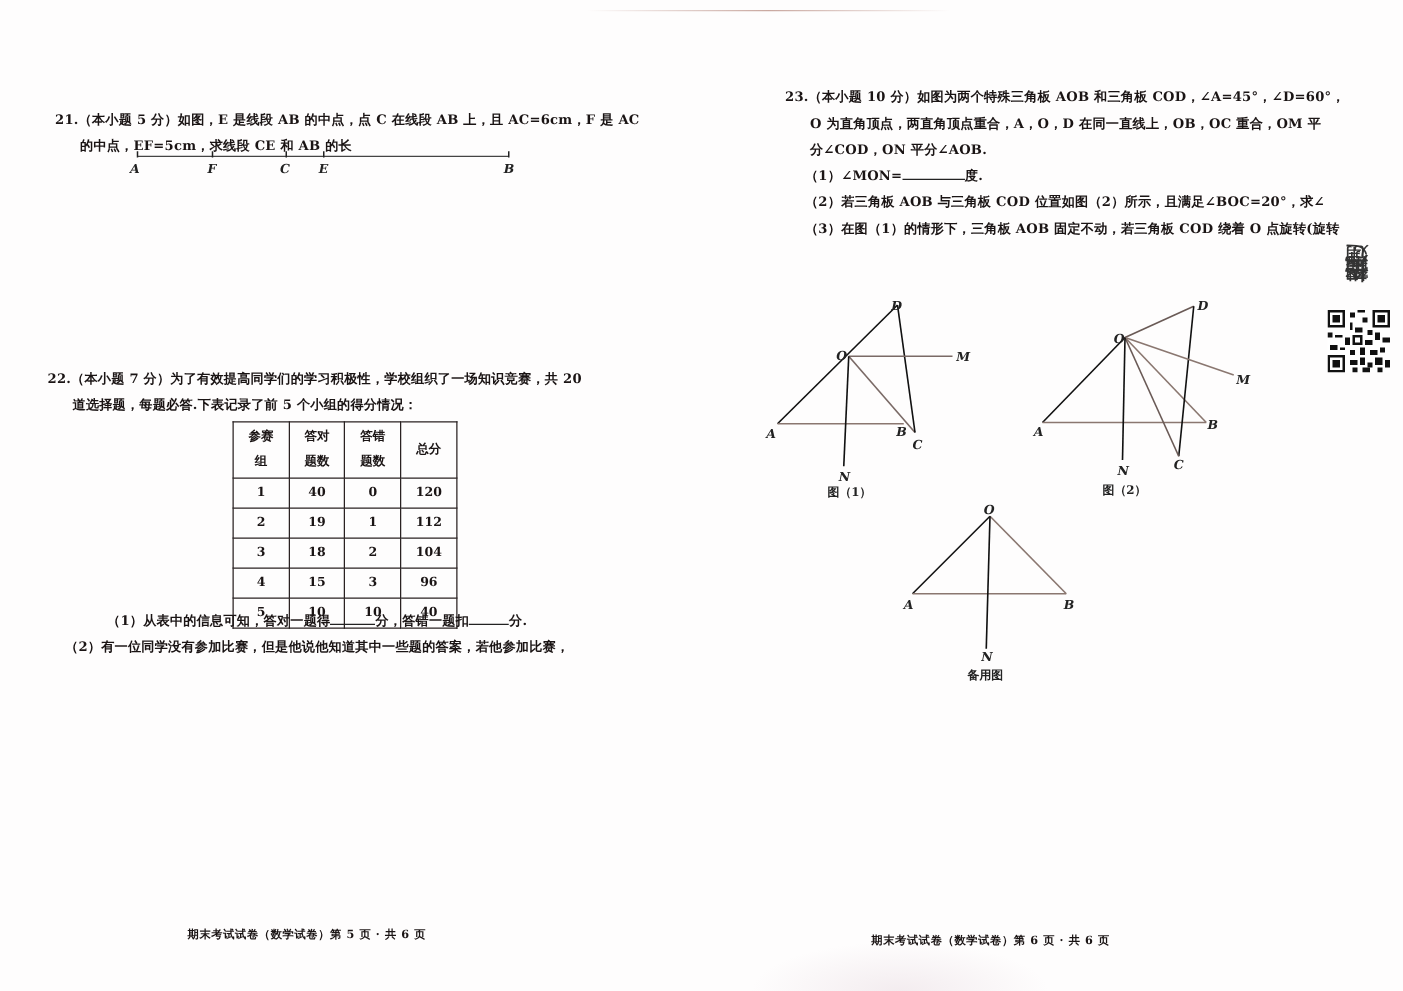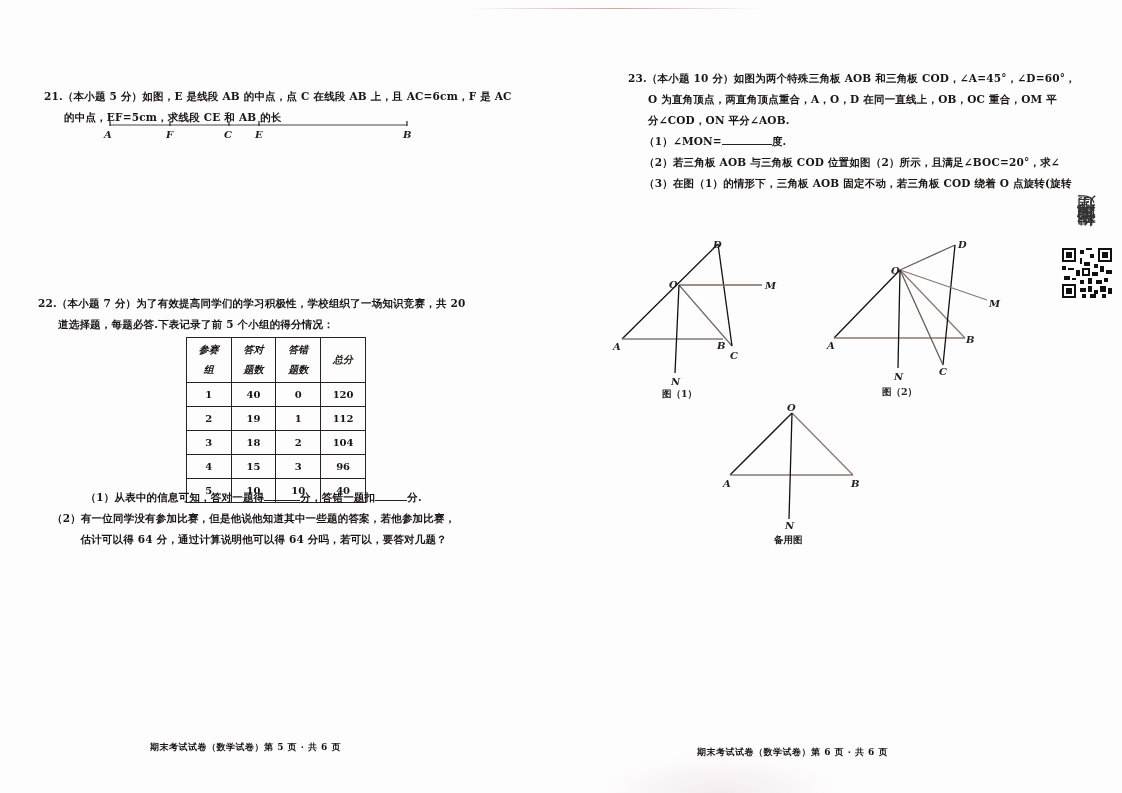--- a/index.html
+++ b/index.html
@@ -9,21 +9,21 @@
     font-family: "DejaVu Serif", "Liberation Serif", serif;
     color: #1a1414;
   }
   .abs { position: absolute; }
   .q-text { font-size: 10.5px; line-height: 21px; font-weight: bold; letter-spacing: 0.2px; }
   .q-text .indent { padding-left: 20px; display: block; }
   .line { display: block; white-space: nowrap; }
   .blank { display: inline-block; border-bottom: 1px solid #222; vertical-align: baseline; height: 10px; }
   table.score { border-collapse: collapse; font-size: 10px; font-weight: bold; }
   table.score td { border: 1.5px solid #2a2222; text-align: center; padding: 0; height: 23px; }
-  table.score tr.head td { height: 44px; line-height: 20px; font-style: italic; }
+  table.score tr.head td { height: 44px; line-height: 20px; }
   .footer { font-size: 9px; font-weight: bold; letter-spacing: 0.5px; }
   .side-text { writing-mode: vertical-rl; transform: rotate(180deg); font-family: "DejaVu Sans", sans-serif; font-size: 19px; color: #333; letter-spacing: 1px; }
   .qr { width: 50px; height: 50px; background: #fff; }
   svg text { font-family: "DejaVu Serif", serif; font-style: italic; font-weight: bold; font-size: 10px; fill: #222; }
   svg text.cap { font-style: normal; font-size: 9.5px; }
   .fade-top { position: absolute; top: 8px; left: 470px; width: 290px; height: 1px; background: linear-gradient(90deg, transparent, #c9a8a0, transparent); }
   .shadow { position: absolute; bottom: 0; left: 600px; width: 240px; height: 40px; background: radial-gradient(ellipse at center bottom, #f3ecef 0%, transparent 70%); }
 </style>
 </head>
 <body>
@@ -96,21 +96,20 @@
         <td>40</td>
   </tr>
 </tbody>
   </table>
 
 <div class="abs q-text" style="left:52px; top:487px;text-align:center;">
   <span class="line">
     <span>（1）从表中的信息可知，答对一题得</span><span class="blank" style="width:36px"></span><span>分，答错一题扣</span><span class="blank" style="width:32px"></span><span>分.</span>
   </span>
   <span class="line">（2）有一位同学没有参加比赛，但是他说他知道其中一些题的答案，若他参加比赛，</span>
-  <span class="line indent">估计可以得 64 分，通过计算说明他可以得 64 分吗，若可以，要答对几题？</span>
 </div>
 
 <div class="abs footer" style="left:150px; top:741px;">期末考试试卷（数学试卷）第 5 页 · 共 6 页</div>
 
 <div class="abs q-text" style="left:628px; top:68px;">
   <span class="line">23.（本小题 10 分）如图为两个特殊三角板 AOB 和三角板 COD，∠A=45°，∠D=60°，</span>
   <span class="line indent">O 为直角顶点，两直角顶点重合，A，O，D 在同一直线上，OB，OC 重合，OM 平</span>
   <span class="line indent">分∠COD，ON 平分∠AOB.</span>
   <span class="line" style="padding-left:16px">
     <span>（1）∠MON=</span><span class="blank" style="width:50px"></span><span>度.</span>

